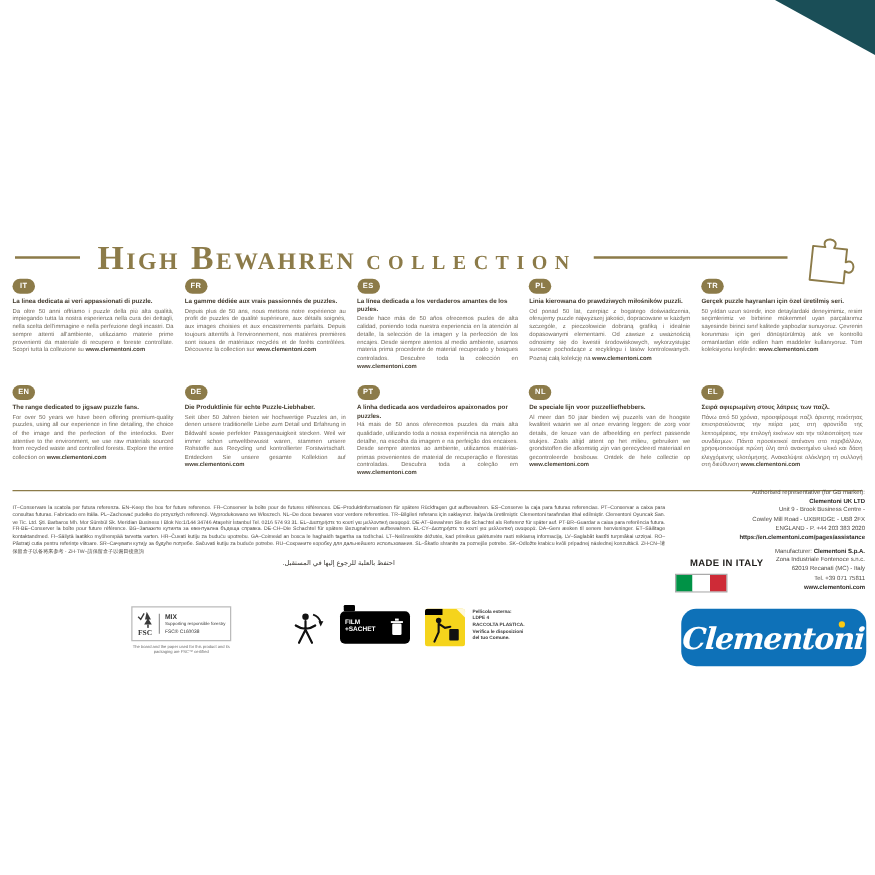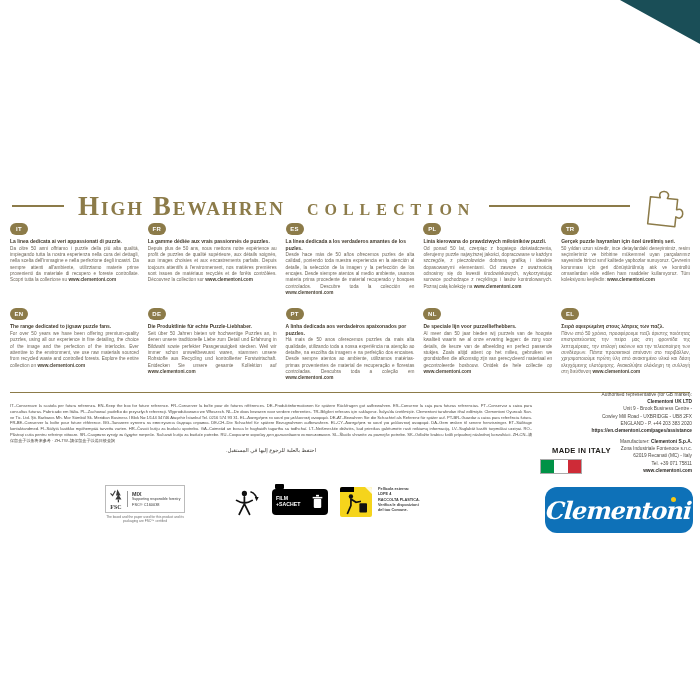--- a/index.html
+++ b/index.html
@@ -13,21 +13,21 @@
   .corner{position:absolute;top:0;right:0;width:80px;height:44px;background:var(--teal);
           clip-path:polygon(0 0,100% 0,100% 100%);}
   
   .header{position:absolute;top:184px;left:12px;right:10px;display:flex;align-items:center;}
   .rule{height:1.5px;background:var(--gold);}
   .rule.left{width:52px;}
   .rule.right{flex:1;}
   .title{display:flex;align-items:baseline;margin:0 14px;color:var(--gold);
          font-family:"Liberation Serif",serif;white-space:nowrap;}
   .title .main{font-variant:small-caps;font-size:27px;letter-spacing:2px;font-weight:600;}
-  .title .sub{font-size:16px;letter-spacing:6px;text-transform:uppercase;margin-left:22px;font-weight:600;}
+  .title .sub{font-size:16px;letter-spacing:6px;text-transform:uppercase;margin-left:8px;font-weight:600;}
   .puzzle-ico{margin-left:12px;flex:0 0 auto;transform:rotate(6deg);}
   
   .lang-grid{position:absolute;top:223px;left:10px;right:10px;display:grid;
              grid-template-columns:repeat(5,1fr);column-gap:9px;row-gap:12px;}
   .lang-cell{min-width:0;}
   .badge{display:flex;align-items:center;justify-content:center;width:18px;height:12px;
          border-radius:7px;background:var(--gold);color:#fff;font-size:6px;font-weight:bold;letter-spacing:.3px;}
   .lang-title{font-size:5px;font-weight:bold;color:var(--ink);margin-top:3px;line-height:1.3;}
   .lang-body{font-size:4.7px;line-height:1.35;text-align:justify;margin-top:1px;color:var(--body);}
   .lang-body .url{font-weight:bold;color:#4a4336;}

